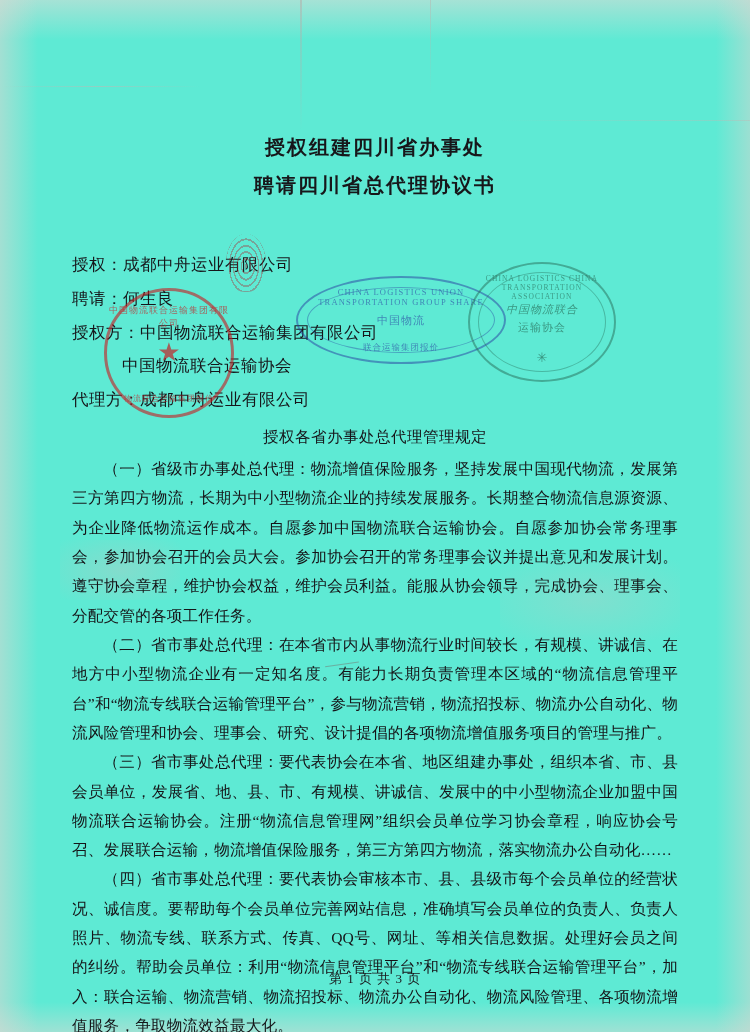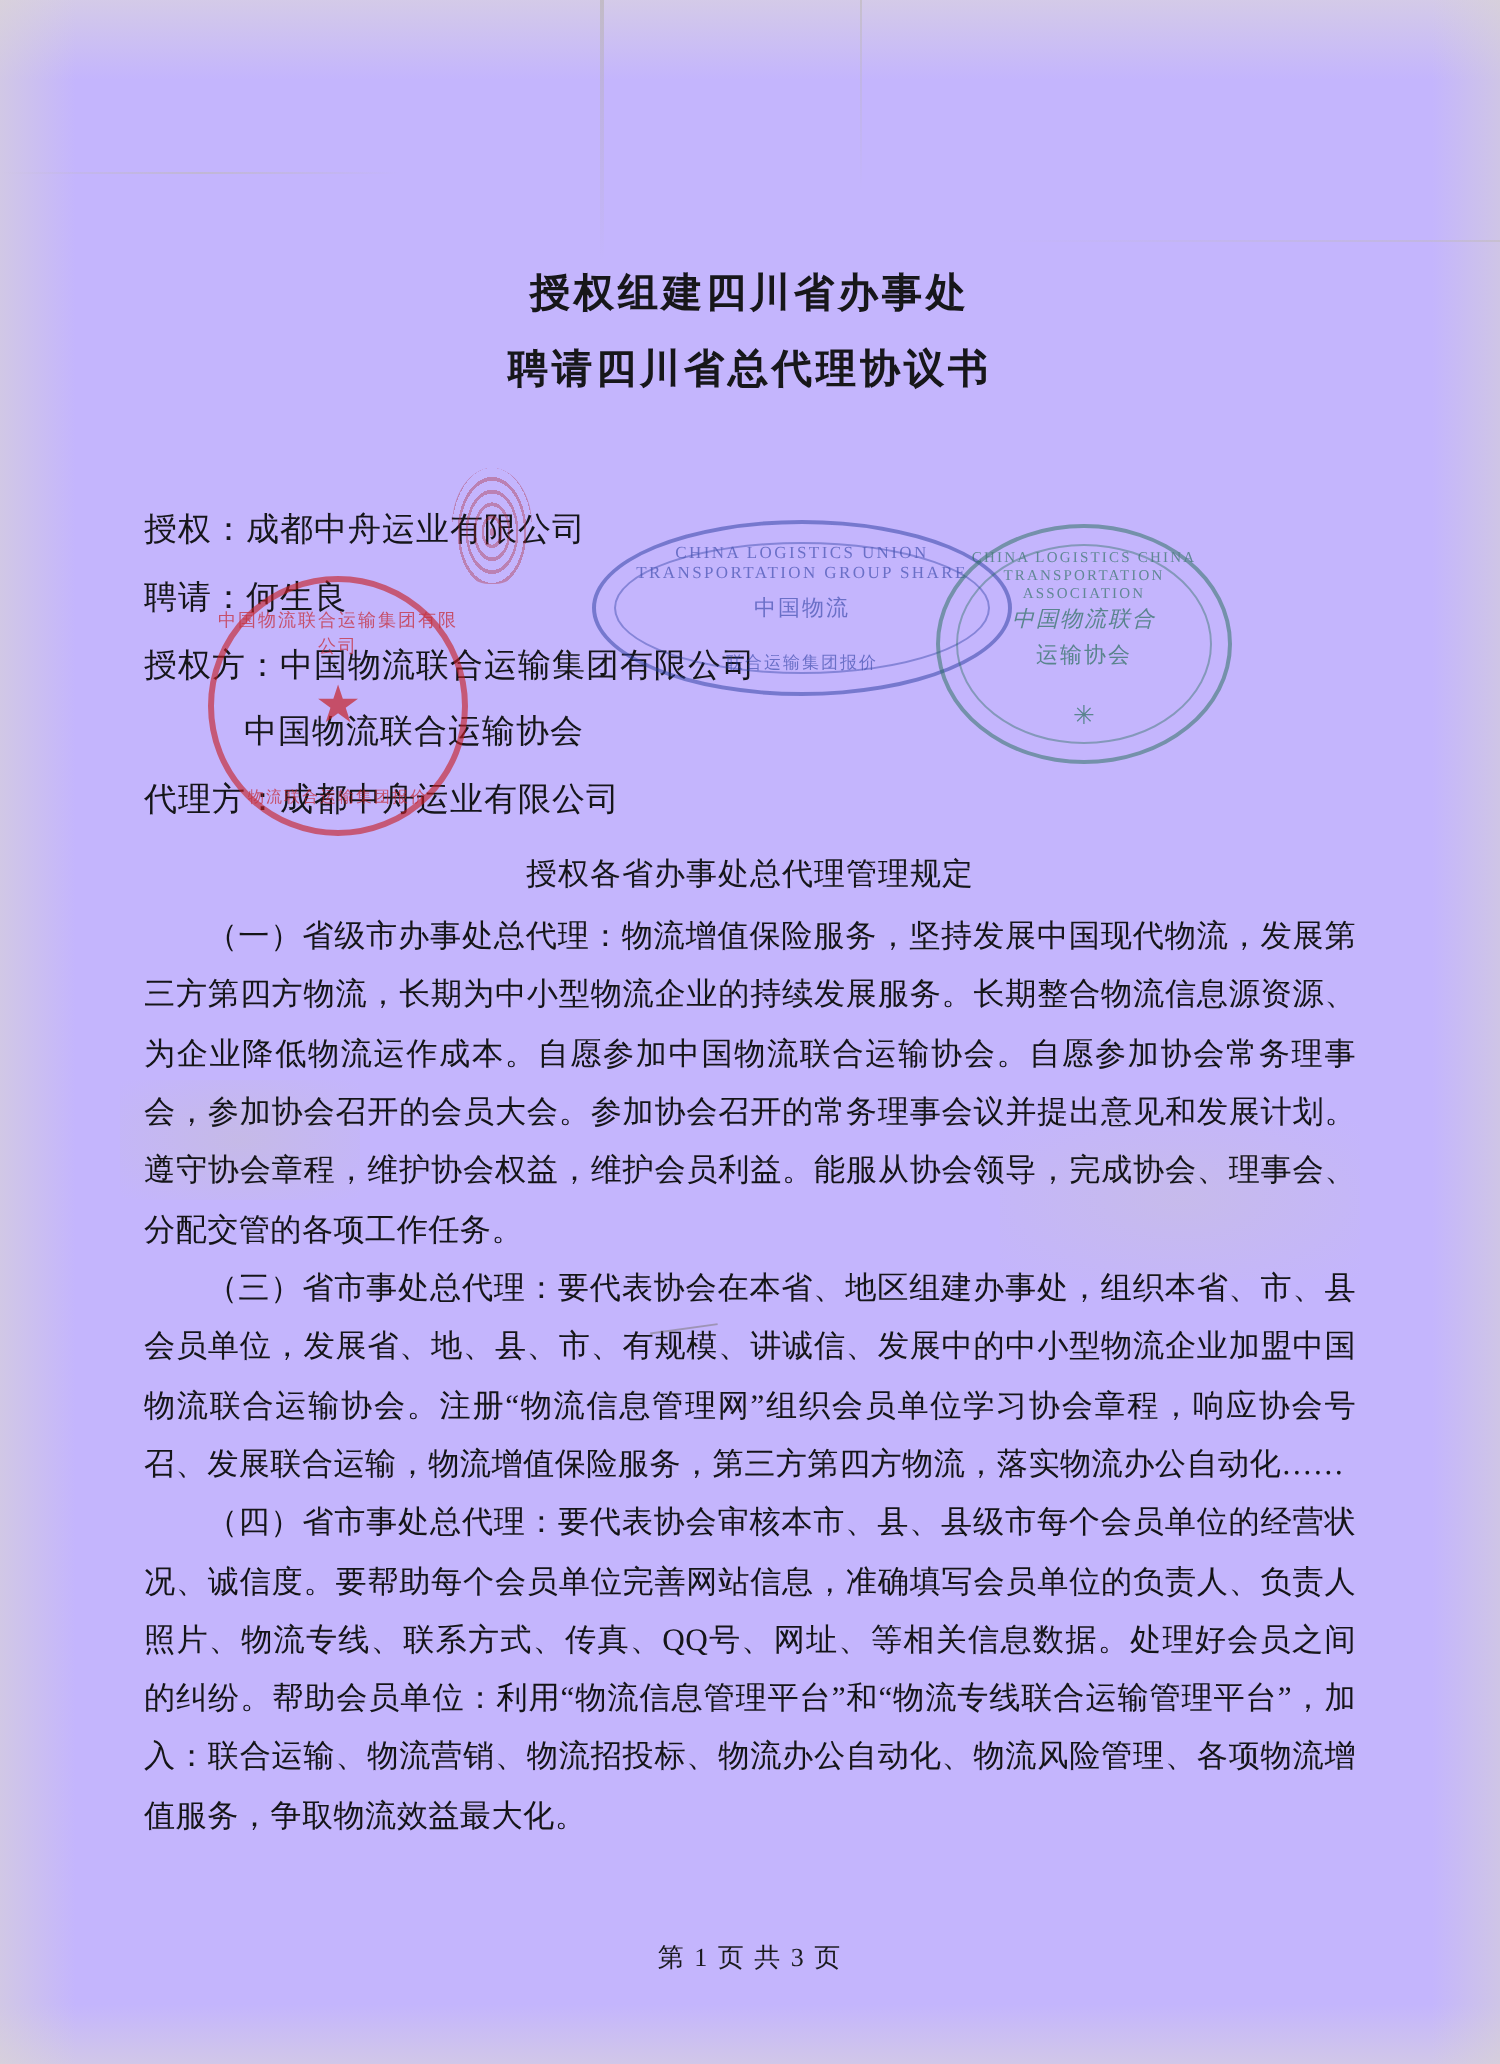--- a/index.html
+++ b/index.html
@@ -7,21 +7,21 @@
     padding: 0;
     background: #ffffff;
   }
   body {
     font-family: "Liberation Serif", "DejaVu Serif", serif;
   }
   .page {
     position: relative;
     width: 750px;
     height: 1032px;
-    background: #c4b5fd;
+    background: #5eead4;
     overflow: hidden;
   }
   
   .scan-shade {
     position: absolute;
     inset: 0;
     background:
       linear-gradient(90deg, rgba(220,215,210,0.55) 0px, rgba(255,255,255,0) 38px),
       linear-gradient(270deg, rgba(218,213,208,0.5) 0px, rgba(255,255,255,0) 34px),
       linear-gradient(180deg, rgba(225,220,215,0.55) 0px, rgba(255,255,255,0) 40px),
@@ -163,21 +163,21 @@
     text-align: center;
     color: rgba(198, 30, 34, 0.78);
     font-size: 9px;
     letter-spacing: 1px;
   }
   .stamp-red-round .arc-top { top: 13px; }
   .stamp-red-round .arc-bottom { bottom: 11px; font-size: 8px; }
 
   .stamp-blue-oval {
     left: 296px;
-    top: 260px;
+    top: 276px;
     width: 206px;
     height: 84px;
     border: 2px solid rgba(40, 60, 160, 0.62);
     border-radius: 50%;
     opacity: 0.8;
     z-index: 4;
   }
   .stamp-blue-oval .inner {
     position: absolute;
     left: 9px; top: 9px; right: 9px; bottom: 9px;
@@ -315,20 +315,21 @@
       </div>
       <div class="field-row">
         <span class="field-label">代理方：</span><span class="field-value">成都中舟运业有限公司</span>
       </div>
     </div>
 
     <div class="section-heading">授权各省办事处总代理管理规定</div>
 
     <div class="body-text">
       <p>（一）省级市办事处总代理：物流增值保险服务，坚持发展中国现代物流，发展第三方第四方物流，长期为中小型物流企业的持续发展服务。长期整合物流信息源资源、为企业降低物流运作成本。自愿参加中国物流联合运输协会。自愿参加协会常务理事会，参加协会召开的会员大会。参加协会召开的常务理事会议并提出意见和发展计划。遵守协会章程，维护协会权益，维护会员利益。能服从协会领导，完成协会、理事会、分配交管的各项工作任务。</p>
+      <p>（二）省市事处总代理：在本省市内从事物流行业时间较长，有规模、讲诚信、在地方中小型物流企业有一定知名度。有能力长期负责管理本区域的“物流信息管理平台”和“物流专线联合运输管理平台”，参与物流营销，物流招投标、物流办公自动化、物流风险管理和协会、理事会、研究、设计提倡的各项物流增值服务项目的管理与推广。</p>
       <p>（三）省市事处总代理：要代表协会在本省、地区组建办事处，组织本省、市、县会员单位，发展省、地、县、市、有规模、讲诚信、发展中的中小型物流企业加盟中国物流联合运输协会。注册“物流信息管理网”组织会员单位学习协会章程，响应协会号召、发展联合运输，物流增值保险服务，第三方第四方物流，落实物流办公自动化……</p>
       <p>（四）省市事处总代理：要代表协会审核本市、县、县级市每个会员单位的经营状况、诚信度。要帮助每个会员单位完善网站信息，准确填写会员单位的负责人、负责人照片、物流专线、联系方式、传真、QQ号、网址、等相关信息数据。处理好会员之间的纠纷。帮助会员单位：利用“物流信息管理平台”和“物流专线联合运输管理平台”，加入：联合运输、物流营销、物流招投标、物流办公自动化、物流风险管理、各项物流增值服务，争取物流效益最大化。</p>
 
     </div>
 
   </div>
 
   <div class="stamp stamp-red-round">
     <div class="arc-top">中国物流联合运输集团有限公司</div>
     <div class="star">★</div>

